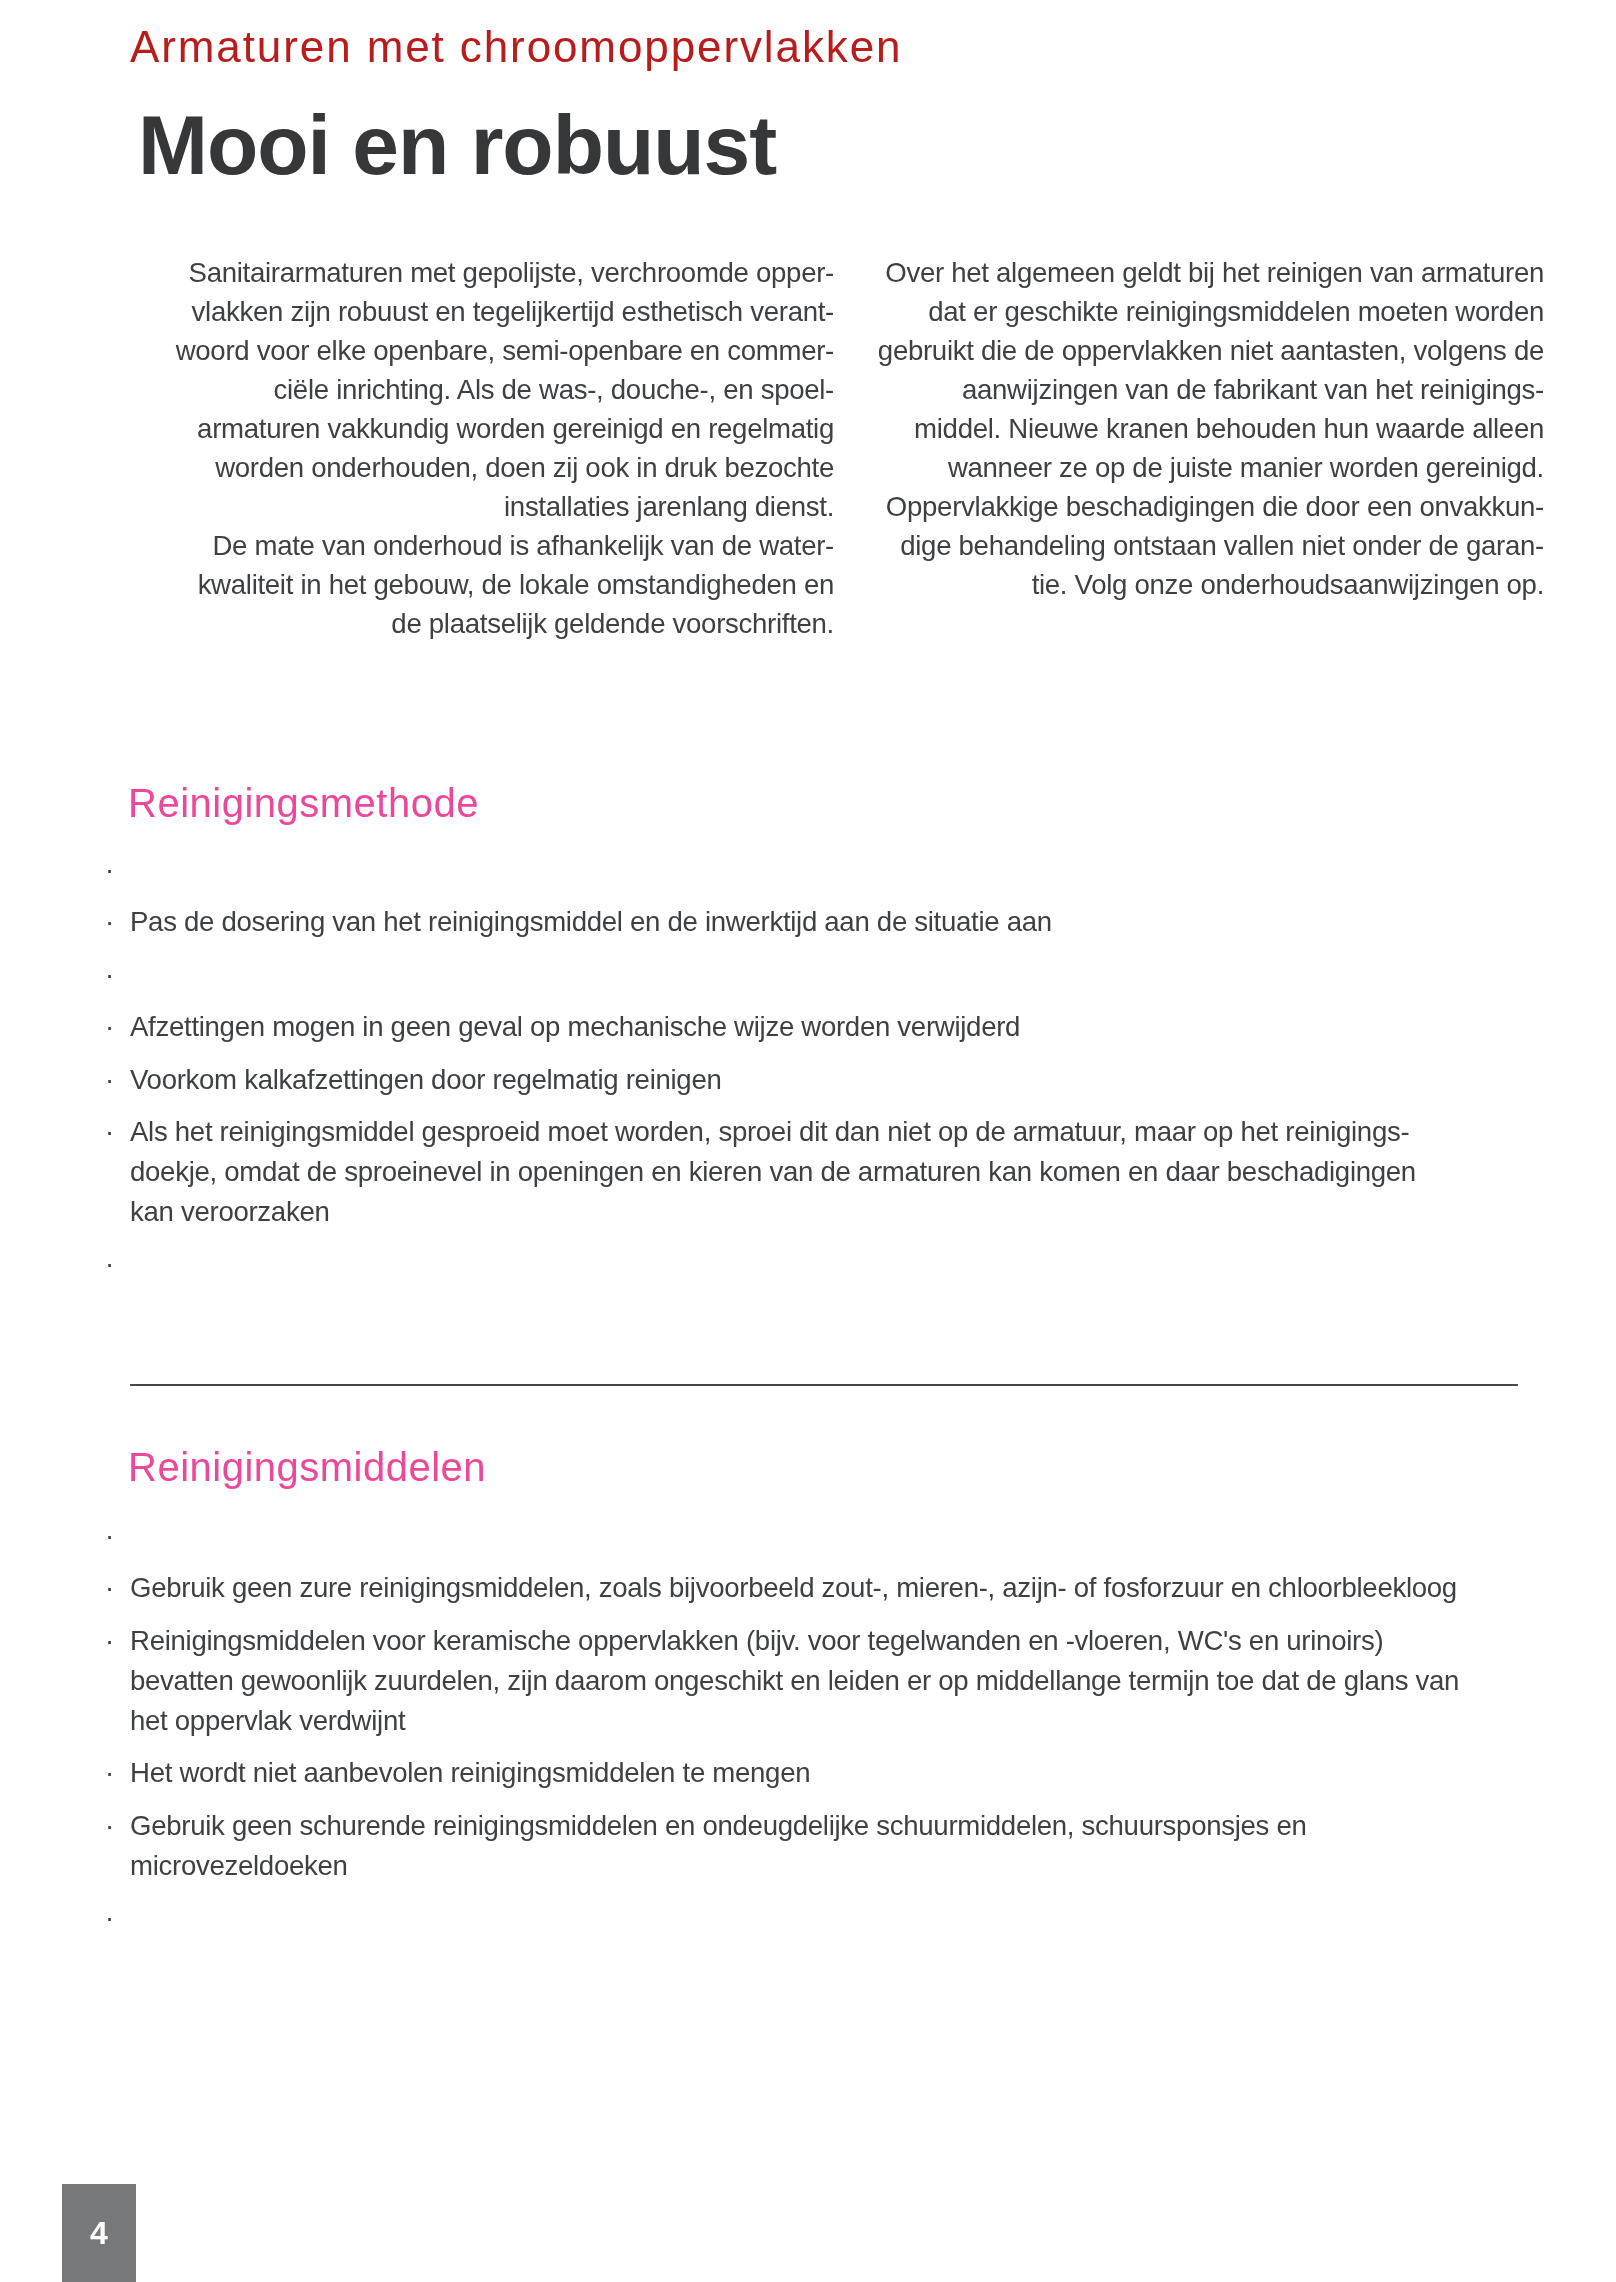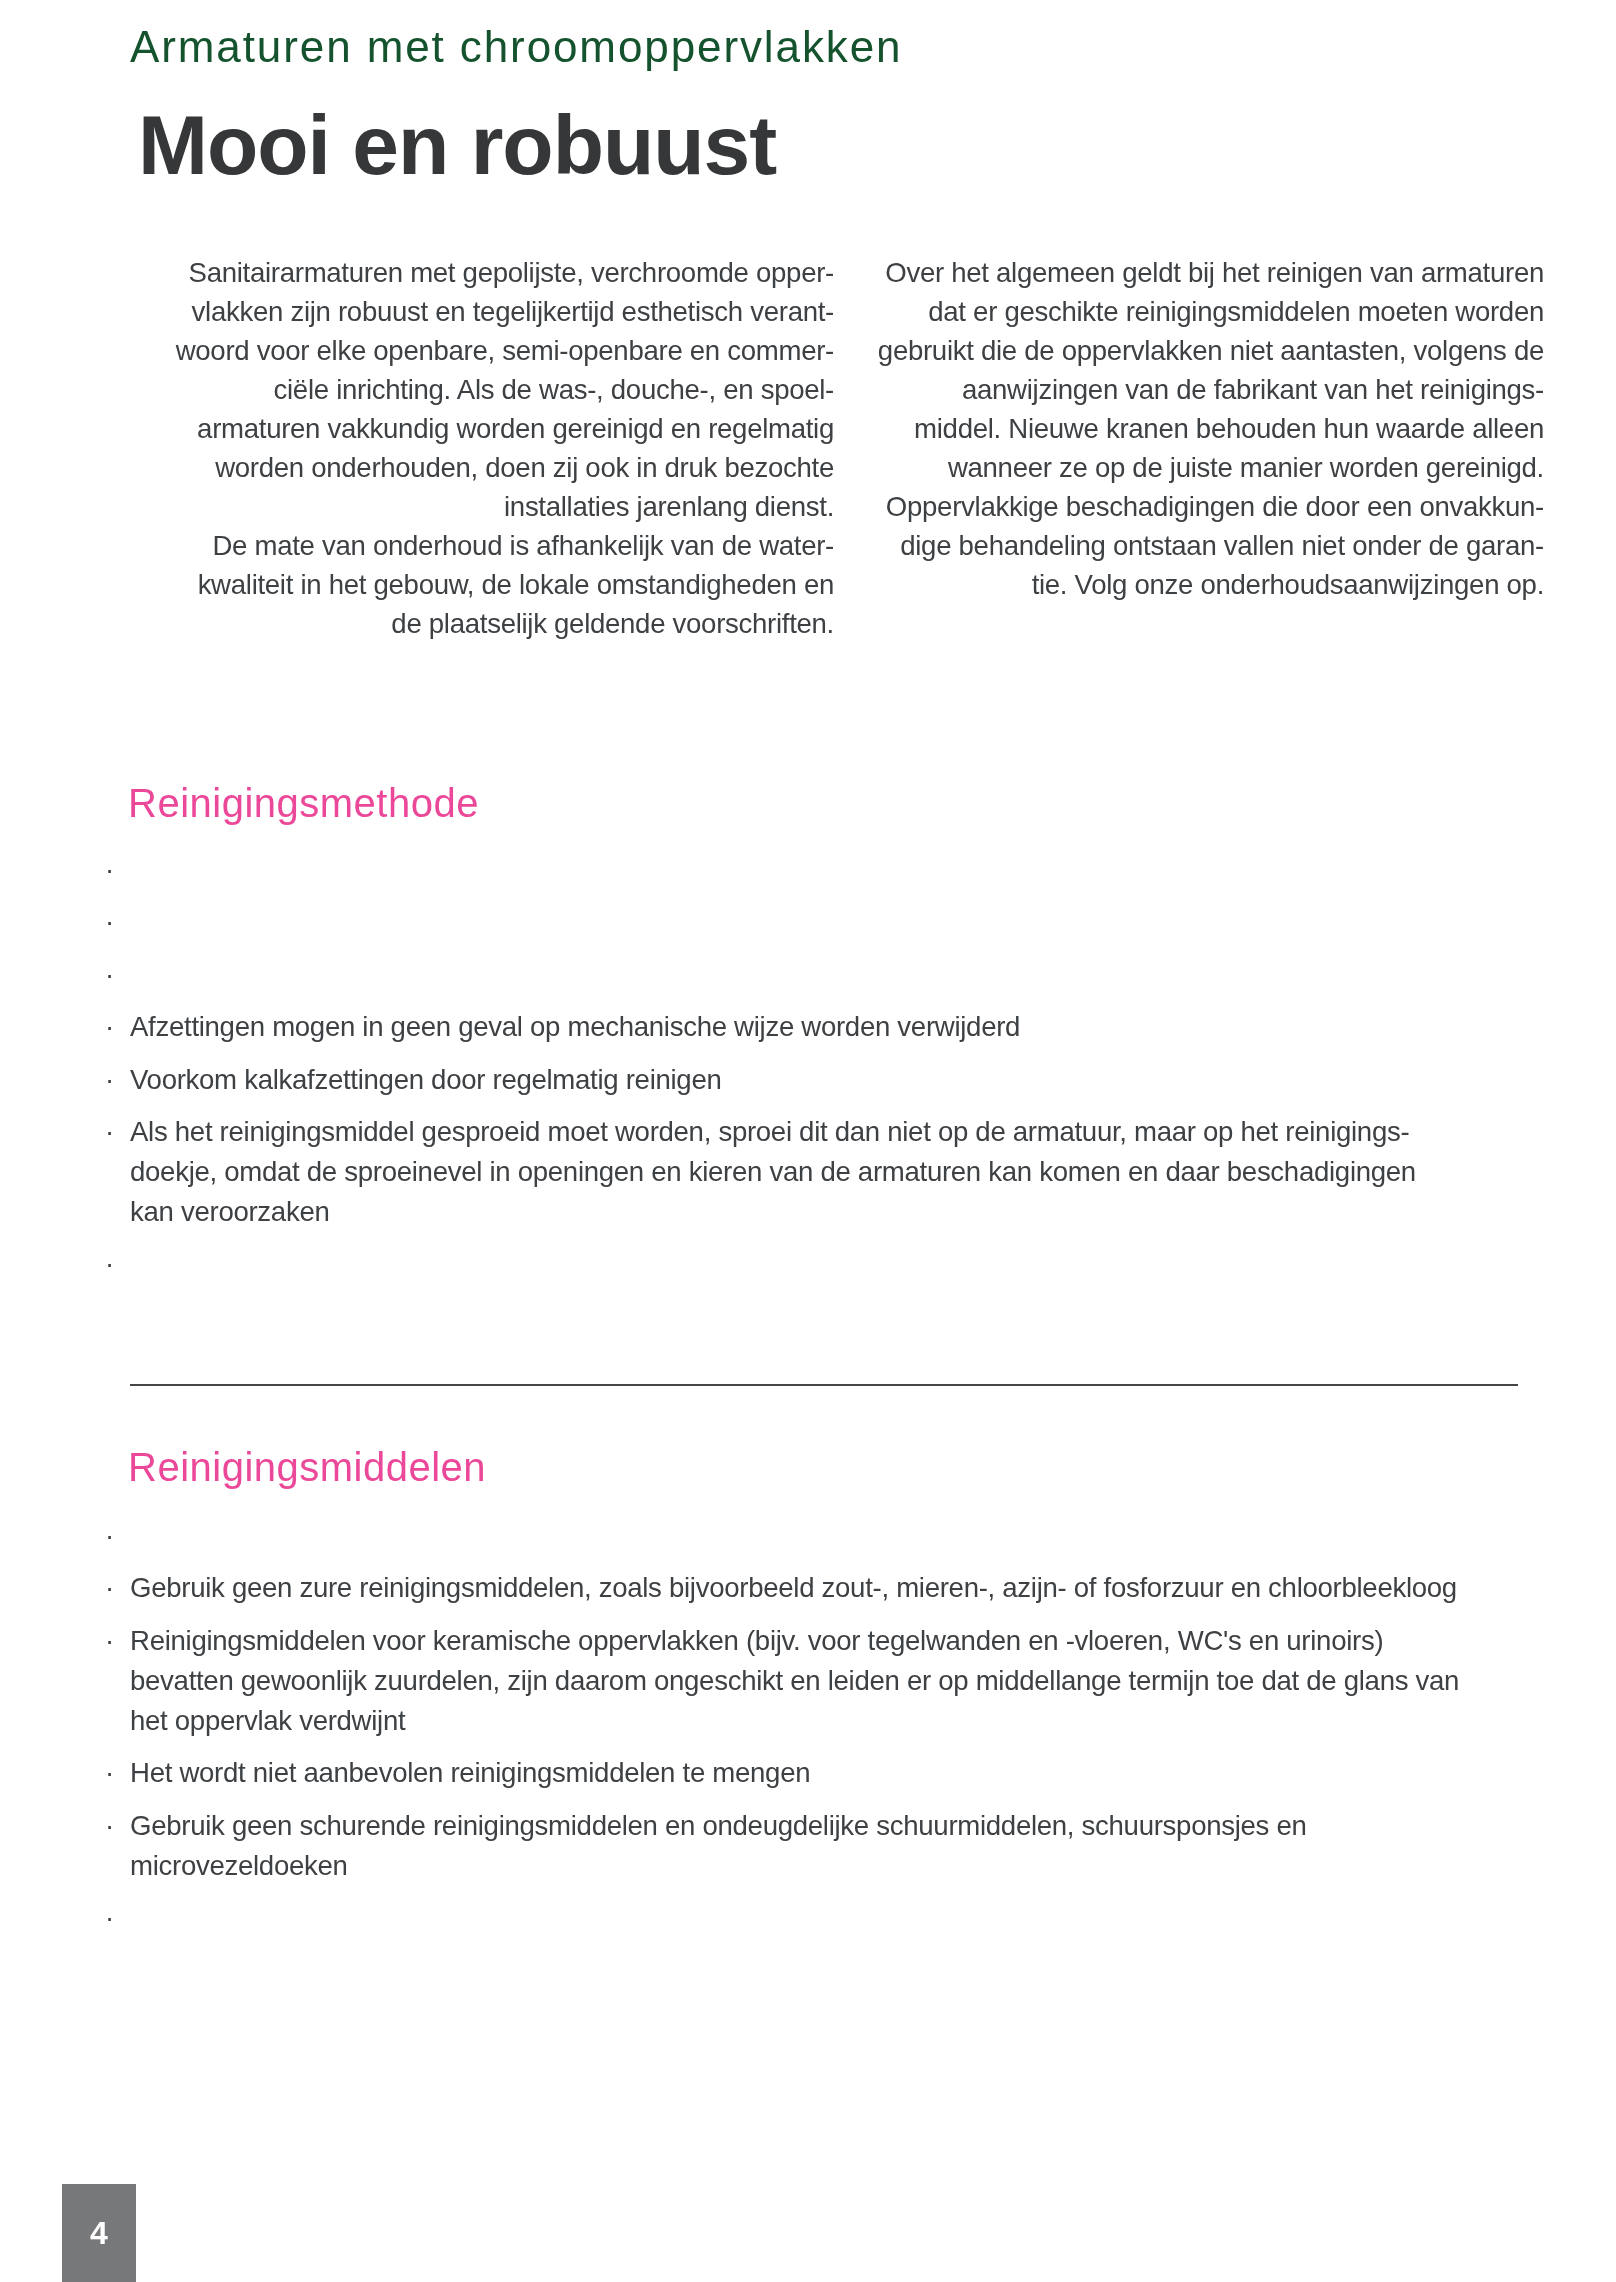--- a/index.html
+++ b/index.html
@@ -16,21 +16,21 @@
     color: #3e4144;
     -webkit-font-smoothing: antialiased;
   }
   .kicker {
     position: absolute;
     left: 130px;
     top: 23px;
     font-size: 44px;
     font-weight: 300;
     letter-spacing: 1.9px;
-    color: #14532d;
+    color: #b91c1c;
     line-height: 1.1;
     white-space: pre;
   }
   .main-title {
     position: absolute;
     left: 126px;
     top: 91px;
     font-size: 84px;
     font-weight: 300;
     letter-spacing: -1px;
@@ -146,20 +146,21 @@
 tie. Volg onze onderhoudsaanwijzingen op.</div>
 
 <div class="section-heading heading-1">Reinigingsmethode</div>
 
 <div class="bullet-list bullets-1">
     <div class="bullet-item">
     <span class="bullet-marker">·</span>
   </div>
     <div class="bullet-item">
     <span class="bullet-marker">·</span>
+    <span class="bullet-text">Pas de dosering van het reinigingsmiddel en de inwerktijd aan de situatie aan</span>
   </div>
     <div class="bullet-item">
     <span class="bullet-marker">·</span>
   </div>
     <div class="bullet-item">
     <span class="bullet-marker">·</span>
     <span class="bullet-text">Afzettingen mogen in geen geval op mechanische wijze worden verwijderd</span>
   </div>
     <div class="bullet-item">
     <span class="bullet-marker">·</span>

